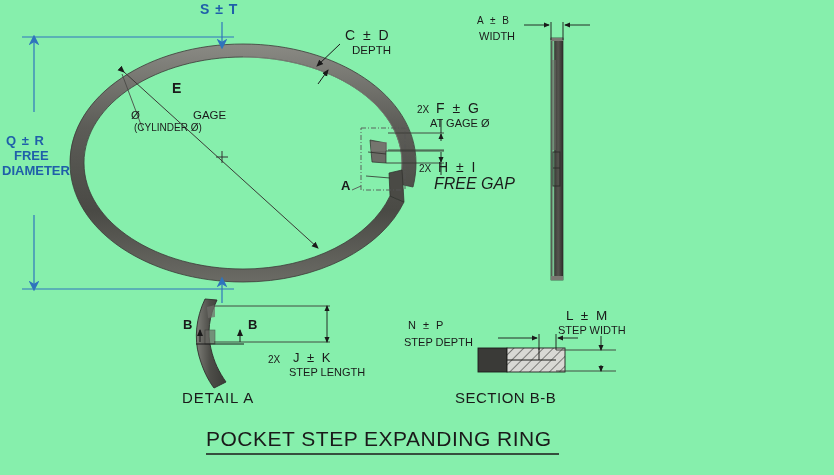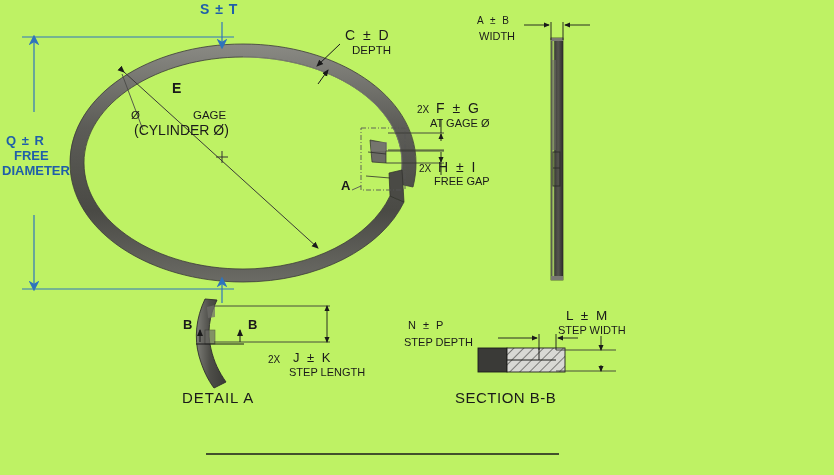--- a/index.html
+++ b/index.html
@@ -1,18 +1,18 @@
 <!DOCTYPE html>
 <html><head>
 <meta charset="utf-8">
 <style>
   html,body{margin:0;padding:0;background:#ffffff;}
   body{width:834px;height:475px;overflow:hidden;position:relative;
        font-family:"Liberation Sans","DejaVu Sans",sans-serif;}
-  #sheet{position:absolute;left:0;top:0;width:834px;height:475px;background:#bef264;}
+  #sheet{position:absolute;left:0;top:0;width:834px;height:475px;background:#86efac;}
   svg{position:absolute;left:0;top:0;}
   .txt{position:absolute;white-space:nowrap;line-height:1;}
   .blue{color:#1f5fa9;font-weight:bold;}
   .blk{color:#1a1a1a;}
 </style>
 </head>
 <body>
 
 <div id="sheet">
 
@@ -194,42 +194,43 @@
   <div class="txt blue" style="left:14px;top:149px;font-size:13px;">FREE</div>
   <div class="txt blue" style="left:2px;top:164px;font-size:13px;">DIAMETER</div>
 
   <div class="txt blk" style="left:345px;top:28px;font-size:14px;letter-spacing:2px;">C ± D</div>
   <div class="txt blk" style="left:352px;top:45px;font-size:11.5px;">DEPTH</div>
 
   <div class="txt blk" style="left:172px;top:81px;font-size:14px;font-weight:bold;">E</div>
 
   <div class="txt blk" style="left:131px;top:110px;font-size:11.5px;">Ø</div>
   <div class="txt blk" style="left:193px;top:110px;font-size:11.5px;">GAGE</div>
-  <div class="txt blk" style="left:134px;top:123px;font-size:14px;">(CYLINDER Ø)</div>
+  <div class="txt blk" style="left:134px;top:123px;font-size:10px;">(CYLINDER Ø)</div>
 
   <div class="txt blk" style="left:341px;top:179px;font-size:13px;font-weight:bold;">A</div>
 
   <div class="txt blk" style="left:417px;top:105px;font-size:10px;">2X</div>
   <div class="txt blk" style="left:436px;top:101px;font-size:14px;letter-spacing:2px;">F ± G</div>
   <div class="txt blk" style="left:430px;top:118px;font-size:11px;">AT GAGE Ø</div>
 
   <div class="txt blk" style="left:419px;top:164px;font-size:10px;">2X</div>
   <div class="txt blk" style="left:438px;top:160px;font-size:14px;letter-spacing:2px;">H ± I</div>
-  <div class="txt blk" style="left:434px;top:176px;font-size:11px;">FREE GAP</div>
+  <div class="txt blk" style="left:434px;top:176px;font-size:16px;font-style:italic;">FREE GAP</div>
 
   <div class="txt blk" style="left:477px;top:16px;font-size:10px;letter-spacing:2px;">A ± B</div>
   <div class="txt blk" style="left:479px;top:31px;font-size:11px;">WIDTH</div>
 
   <div class="txt blk" style="left:183px;top:318px;font-size:13px;font-weight:bold;">B</div>
   <div class="txt blk" style="left:248px;top:318px;font-size:13px;font-weight:bold;">B</div>
   <div class="txt blk" style="left:268px;top:355px;font-size:10px;">2X</div>
   <div class="txt blk" style="left:293px;top:351px;font-size:13px;letter-spacing:2px;">J ± K</div>
   <div class="txt blk" style="left:289px;top:367px;font-size:11px;">STEP LENGTH</div>
   <div class="txt blk" style="left:182px;top:390px;font-size:15px;letter-spacing:1px;">DETAIL  A</div>
 
   <div class="txt blk" style="left:408px;top:320px;font-size:11px;letter-spacing:2px;">N ± P</div>
   <div class="txt blk" style="left:404px;top:337px;font-size:11px;">STEP DEPTH</div>
   <div class="txt blk" style="left:566px;top:309px;font-size:13.5px;letter-spacing:2px;">L ± M</div>
   <div class="txt blk" style="left:558px;top:325px;font-size:11px;">STEP WIDTH</div>
   <div class="txt blk" style="left:455px;top:390px;font-size:15px;letter-spacing:0.5px;">SECTION B-B</div>
 
+  <div class="txt blk" style="left:206px;top:428px;font-size:21px;letter-spacing:0.5px;">POCKET STEP EXPANDING RING</div>
 
 </div>
 
 </body></html>

